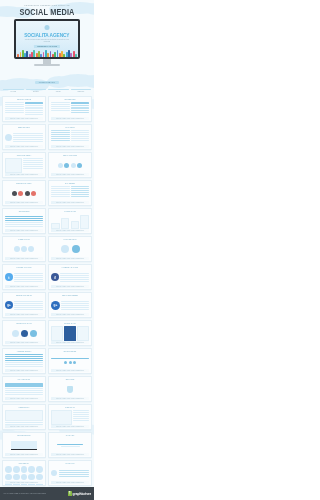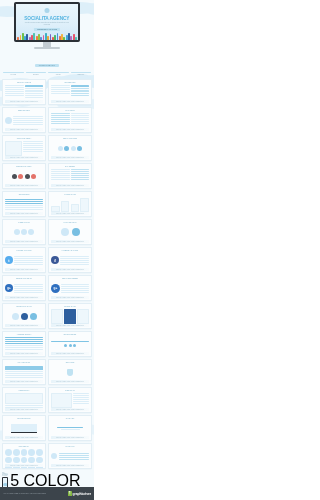--- a/index.html
+++ b/index.html
@@ -207,20 +207,24 @@
     <div class="cloud" style="left:-10px; top:6px;  width:34px; height:11px;"></div>
     <div class="cloud" style="left:60px;  top:2px;  width:40px; height:12px;"></div>
     <div class="cloud" style="left:2px;   top:78px; width:36px; height:12px;"></div>
     <div class="cloud" style="left:58px;  top:74px; width:40px; height:13px;"></div>
     <div class="cloud" style="left:-6px;  top:96px; width:30px; height:10px; opacity:.5;"></div>
     <div class="cloud" style="left:66px;  top:98px; width:32px; height:10px; opacity:.5;"></div>
     <div class="cloud" style="left:-8px;  top:430px;width:30px; height:10px; opacity:.45;"></div>
     <div class="cloud" style="left:68px;  top:424px;width:32px; height:10px; opacity:.45;"></div>
   </div>
 
+  <div class="header">
+    <div class="eyebrow">POWERPOINT PRESENTATION TEMPLATE</div>
+    <div class="bigtitle">SOCIAL MEDIA</div>
+  </div>
 
   <div class="monitor-wrap">
     <div class="monitor">
       <div class="screen">
         <div class="sun"></div>
         <div class="slide-title">SOCIALITA AGENCY</div>
         <div class="slide-sub">Creative social media marketing presentation template for your business</div>
         <div class="slide-btn">PRESENTED BY: JOHN DOE</div>
         <div class="people">
             <div class="person" style="background: rgb(232, 118, 79); height: 3px;"></div>

